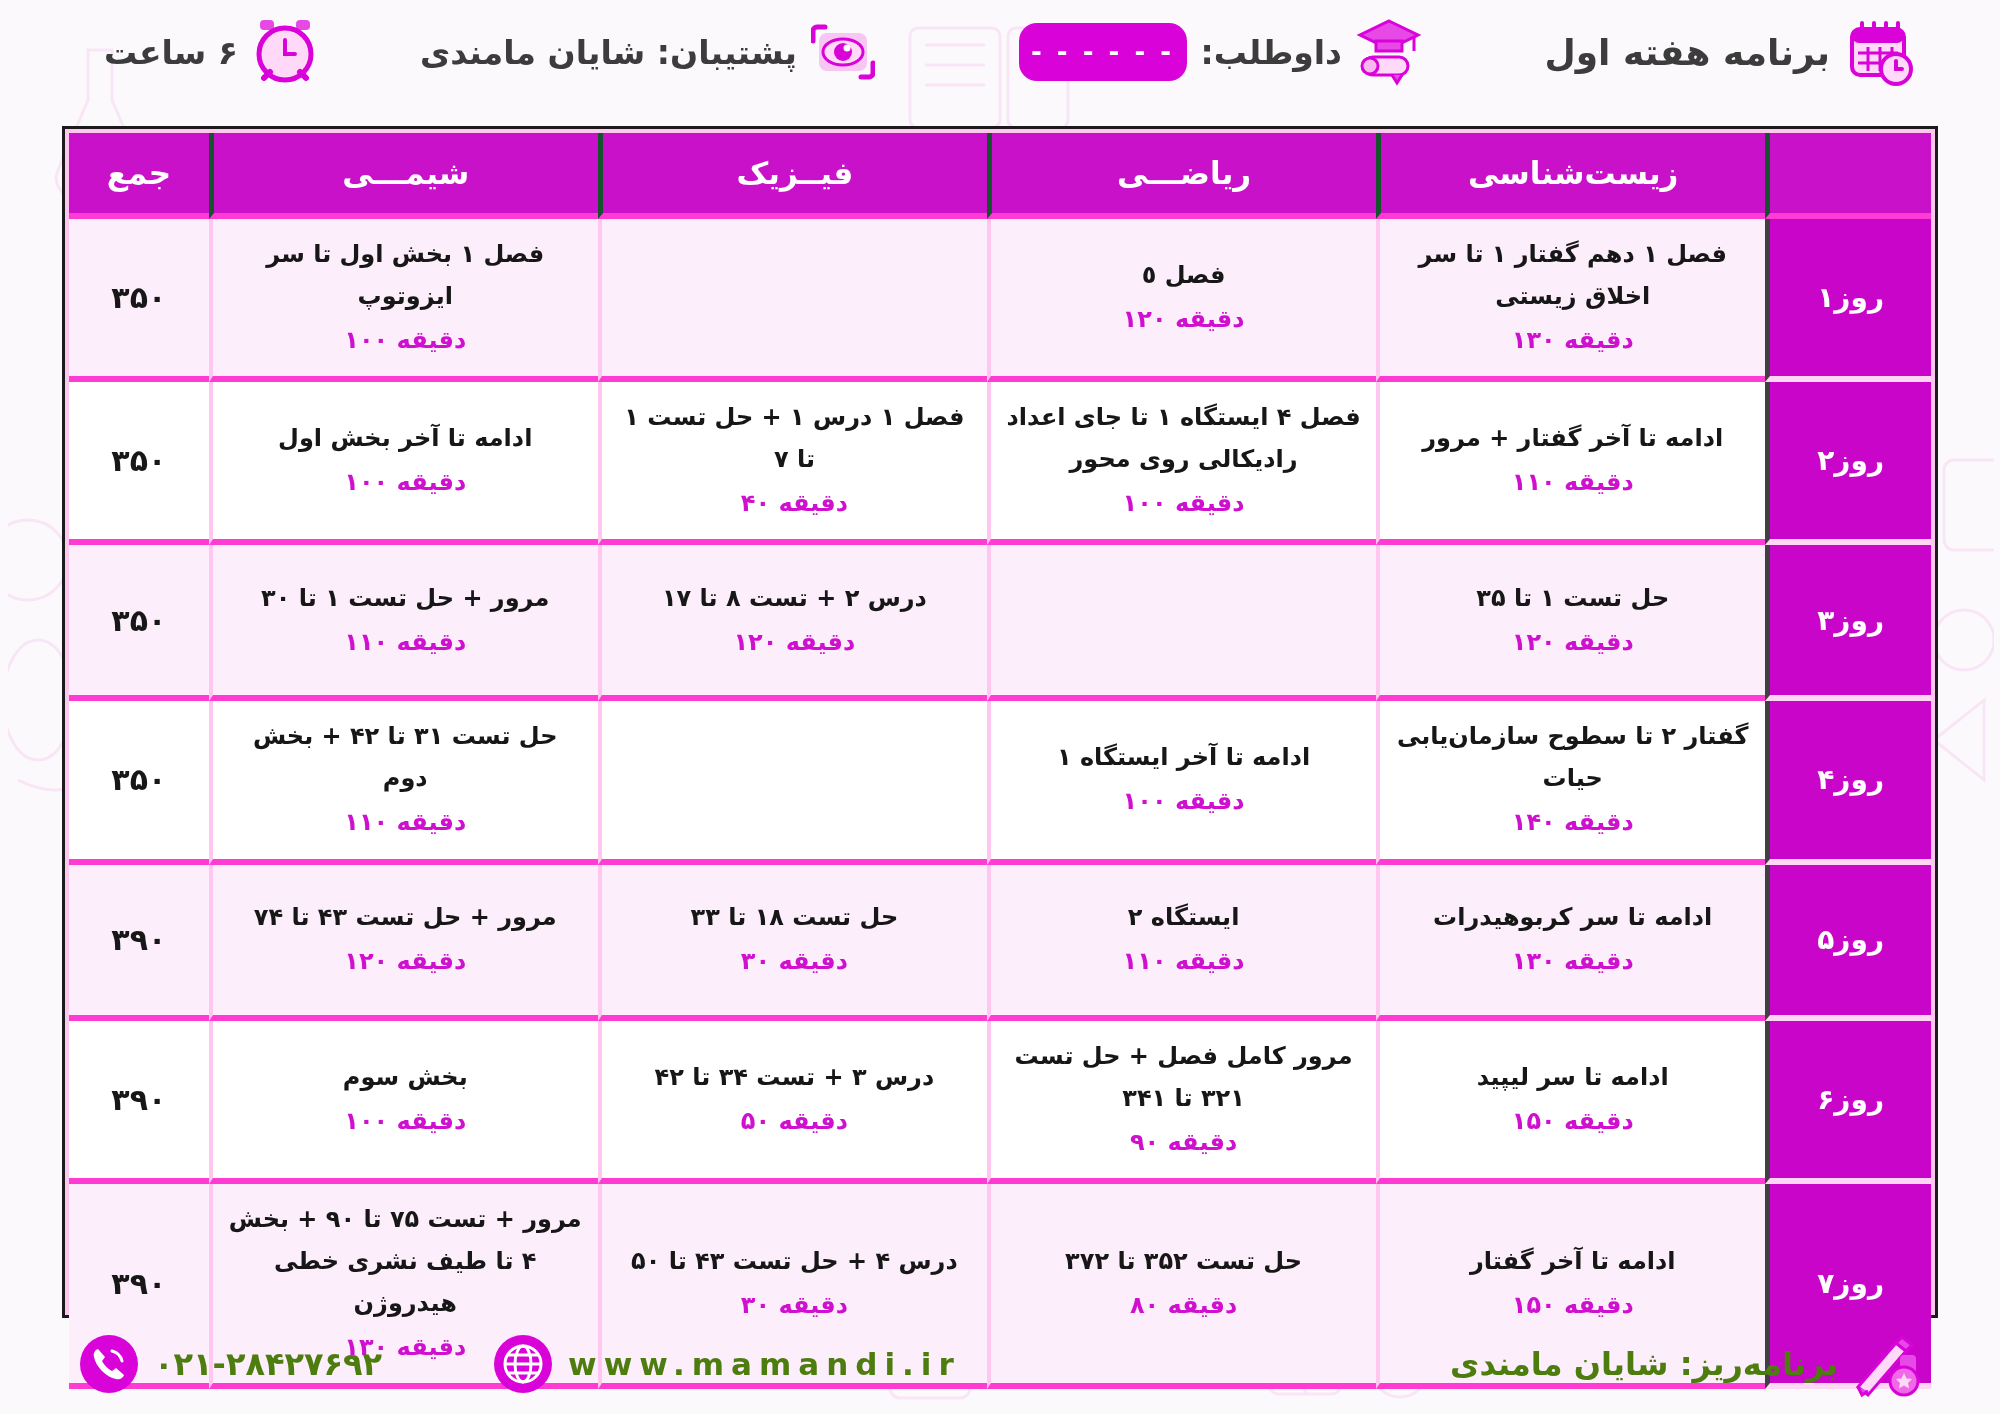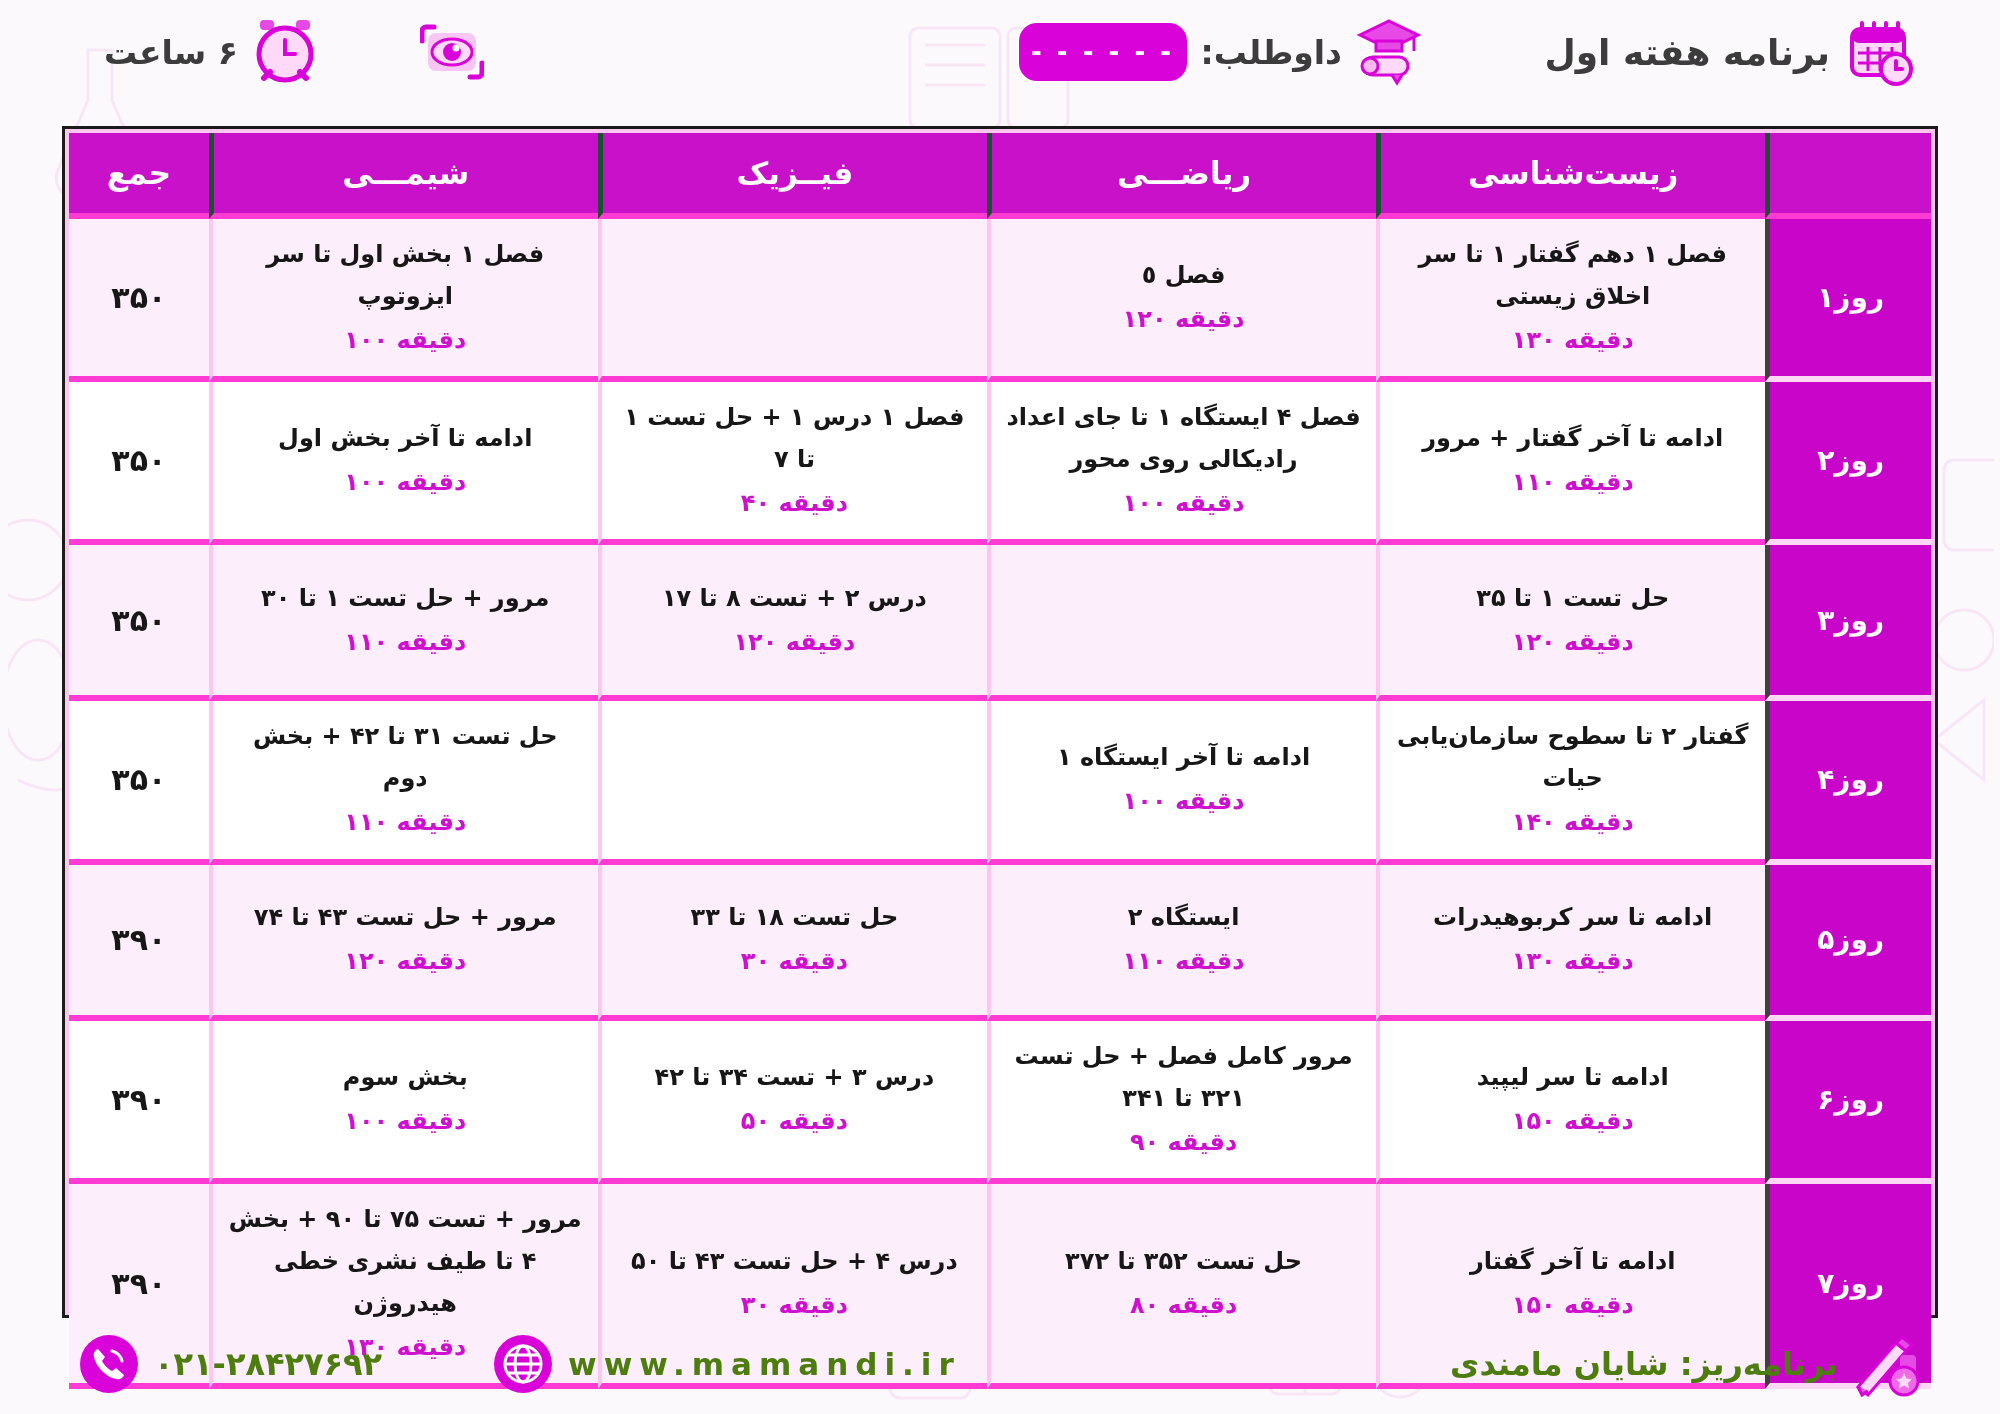--- a/index.html
+++ b/index.html
@@ -132,20 +132,21 @@
 
   <div class="tb-group grp-support">
     <svg width="64" height="66" viewBox="0 0 64 66">
       <path d="M14 8h-8a4 4 0 0 0-4 4v10" fill="none" stroke="#d903d9" stroke-width="5" stroke-linecap="round"></path>
       <path d="M50 58h8a4 4 0 0 0 4-4V44" fill="none" stroke="#d903d9" stroke-width="5" stroke-linecap="round"></path>
       <rect x="8" y="14" width="48" height="38" rx="8" fill="#f8c6f2"></rect>
       <ellipse cx="32" cy="33" rx="20" ry="13" fill="#ffd9f7" stroke="#d903d9" stroke-width="3"></ellipse>
       <circle cx="32" cy="33" r="9" fill="#d903d9"></circle>
       <circle cx="36" cy="29" r="3.5" fill="#fff"></circle>
     </svg>
+    <span class="tb-text">پشتیبان: شایان مامندی</span>
   </div>
 
   <div class="tb-group grp-hours">
     <svg width="66" height="72" viewBox="0 0 66 72">
       <rect x="8" y="4" width="14" height="10" rx="4" fill="#e649e6"></rect>
       <rect x="44" y="4" width="14" height="10" rx="4" fill="#e649e6"></rect>
       <circle cx="33" cy="38" r="26" fill="#ffd9f7" stroke="#d903d9" stroke-width="5"></circle>
       <path d="M33 24v14h10" stroke="#d903d9" stroke-width="4" fill="none" stroke-linecap="round"></path>
       <path d="M12 62l6-6M54 62l-6-6" stroke="#d903d9" stroke-width="6" stroke-linecap="round"></path>
     </svg>

